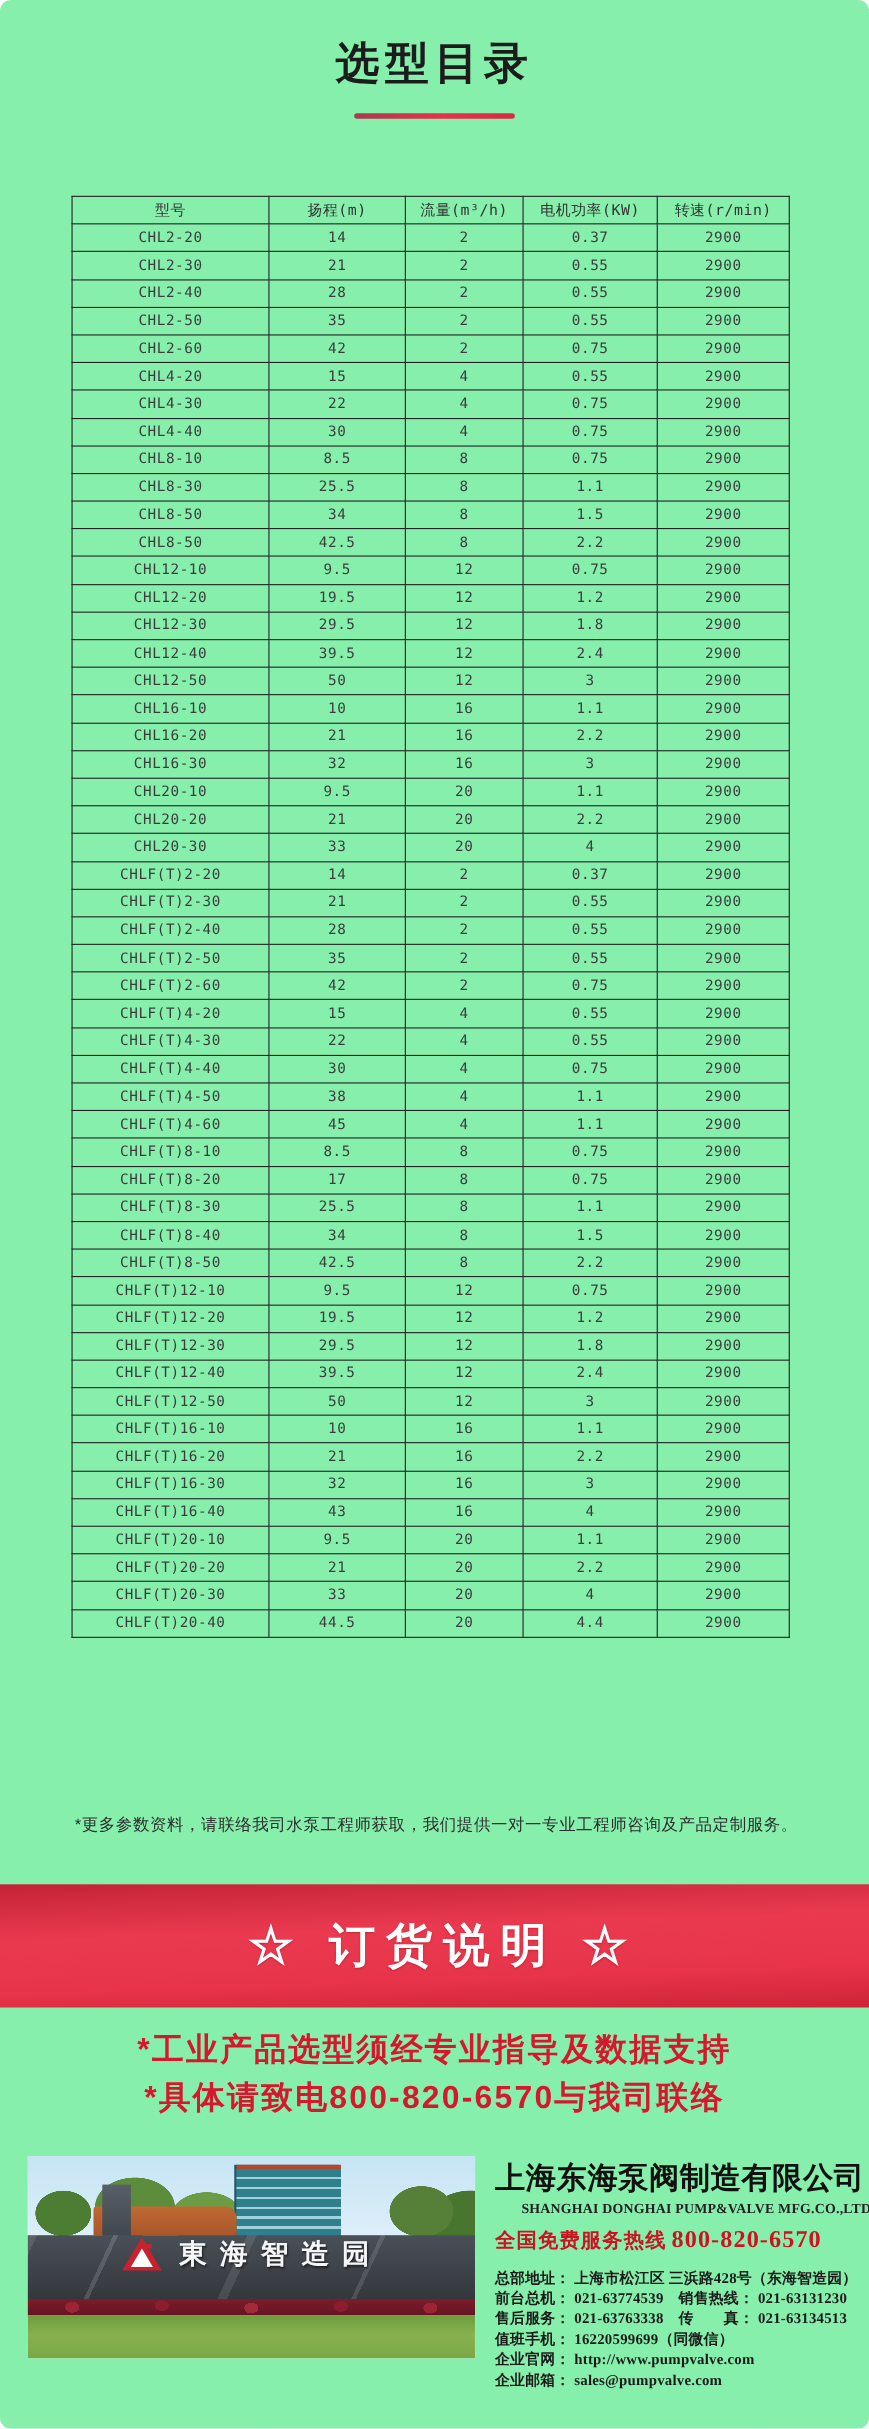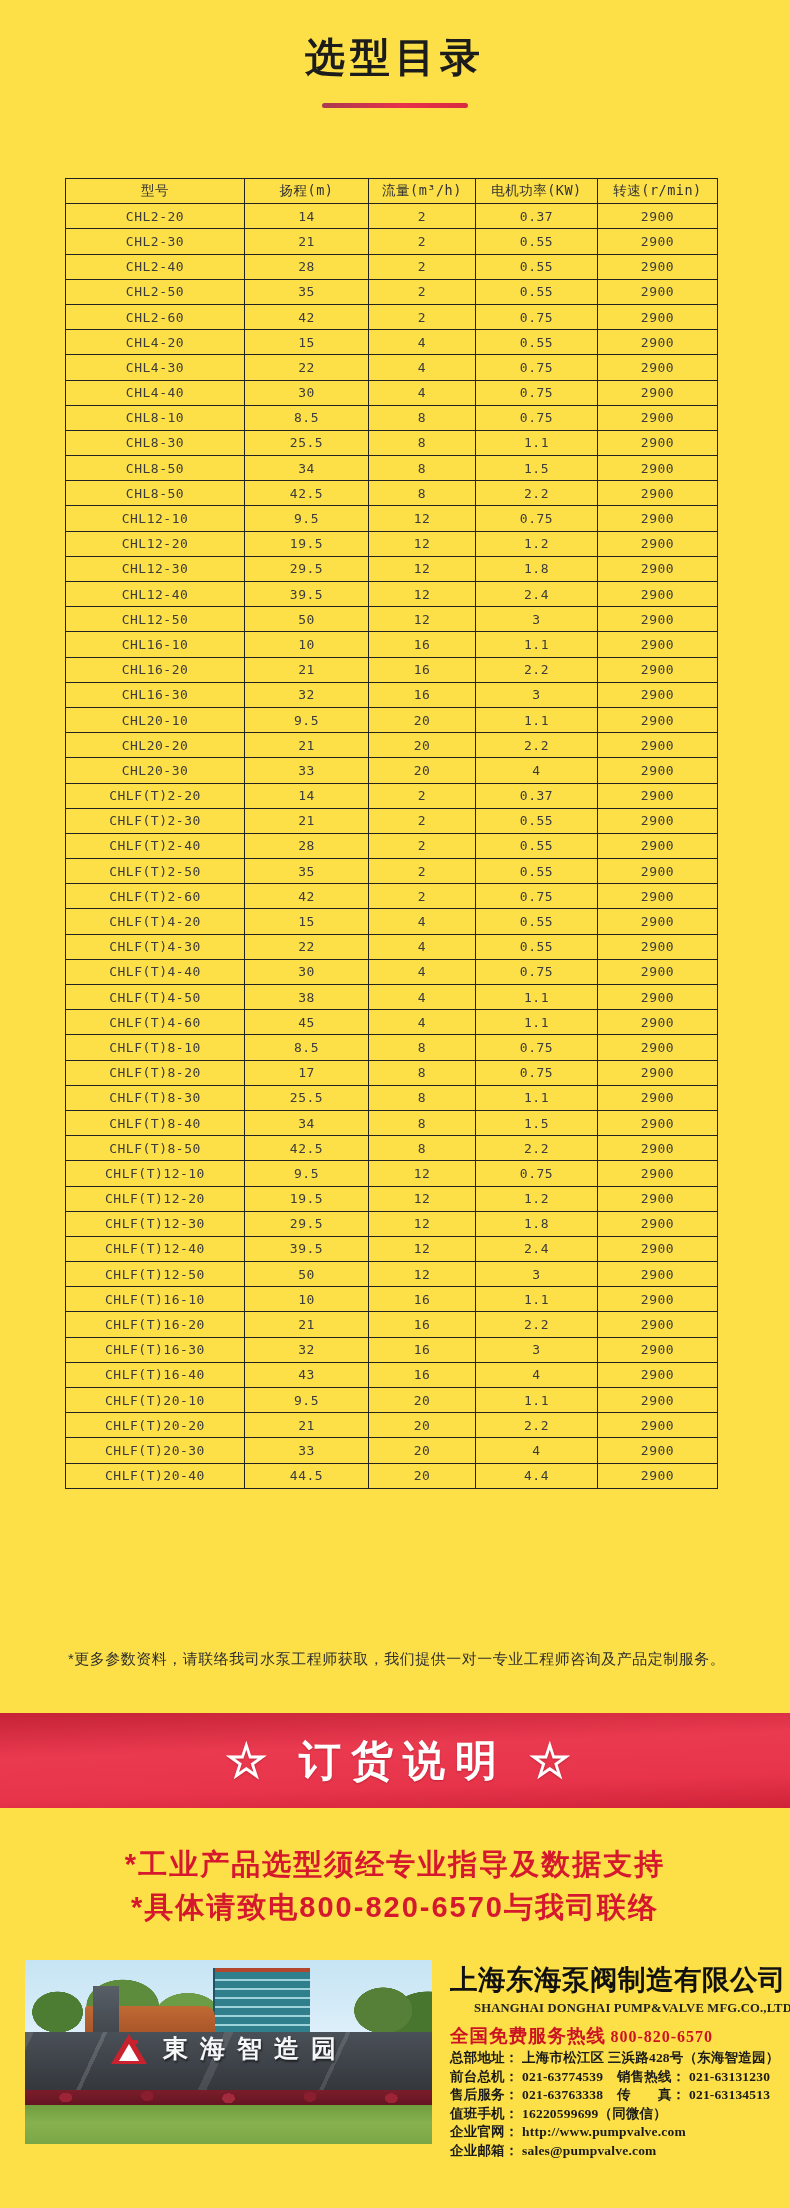--- a/index.html
+++ b/index.html
@@ -1,18 +1,18 @@
 <!DOCTYPE html>
 <html><head>
 <meta charset="utf-8">
 <style>
   * { margin:0; padding:0; box-sizing:border-box; }
   html,body { background:#ffffff; }
   body { font-family:"Liberation Sans", sans-serif; }
-  .page { position:relative; width:790px; height:2208px; background:#fde047; margin:0 auto; overflow:hidden; }
+  .page { position:relative; width:790px; height:2208px; background:#86efac; margin:0 auto; overflow:hidden;border-radius:10px; }
 
   
   .page-title { position:absolute; top:30px; left:0; width:100%; text-align:center;
     font-size:40px; font-weight:bold; color:#1c1c1c; letter-spacing:5px; }
   .title-underline { position:absolute; top:103px; left:322px; width:146px; height:5px;
     border-radius:3px; background:linear-gradient(90deg,#a93a50,#e8314a 55%,#d82a42); }
 
   
   table.spec { position:absolute; top:178px; left:65px; width:652px;
     border-collapse:collapse; table-layout:fixed;
@@ -23,21 +23,21 @@
     padding:0 2px; letter-spacing:0.5px; white-space:nowrap; overflow:hidden; }
   table.spec th { font-size:13.5px; color:#333; }
   col.c-model{width:179px;} col.c-head{width:124px;} col.c-flow{width:107px;}
   col.c-power{width:122px;} col.c-speed{width:120px;}
 
   
   .footnote { position:absolute; top:1650px; left:68px; width:660px;
     font-size:15px; color:#2e2e2e; letter-spacing:0.5px; }
 
   
-  .order-banner { position:absolute; top:1713px; left:0; width:790px; height:95px;
+  .order-banner { position:absolute; top:1713px; left:0; width:790px; height:112px;
     background:linear-gradient(178deg,#c52337 0%,#ea3a50 38%,#e7344b 72%,#ce2338 100%);
     display:flex; align-items:center; justify-content:center;padding-left:16px; }
   .order-banner .banner-title { color:#ffffff; font-size:42px; font-weight:bold;
     letter-spacing:10px; text-shadow:0 1px 2px rgba(120,0,10,0.35); }
 
   
   .advisory { position:absolute; top:1843px; left:0; width:100%; text-align:center;
     color:#d5182e; font-weight:bold; }
   .advisory p { font-size:29px; line-height:43px; letter-spacing:2px; }
 
@@ -78,22 +78,22 @@
       linear-gradient(180deg,#7c1c2b,#641522); }
   .photo-grass { position:absolute; top:145px; left:0; width:100%; height:39px;
     background:linear-gradient(180deg,#6f9d3f,#87b14e 45%,#7aa746); }
 
   .company { position:absolute; top:1962px; left:450px; width:322px; }
   .company-cn { font-size:27.5px; font-weight:bold; color:#111; letter-spacing:0.5px; white-space:nowrap; }
   .company-en { margin-top:3px; font-family:"Liberation Serif", serif; font-weight:bold;
     font-size:12.6px; color:#222; letter-spacing:0.2px; white-space:nowrap;margin-left:24px; }
   .hotline { margin-top:7px; color:#cc1324; font-weight:bold; white-space:nowrap; }
   .hotline .hotline-label { font-size:18.5px; letter-spacing:1px; }
-  .hotline .hotline-number { font-size:16px; font-family:"Liberation Serif", serif; letter-spacing:1px; }
-  ul.contacts { margin-top:1px; list-style:none; }
+  .hotline .hotline-number { font-size:22px; font-family:"Liberation Serif", serif; letter-spacing:1px; }
+  ul.contacts { margin-top:13px; list-style:none; }
   ul.contacts li { font-family:"Liberation Serif", serif; font-weight:bold; font-size:13.5px;
     color:#1a1a1a; line-height:18.6px; white-space:nowrap; letter-spacing:0.2px; }
 </style>
 </head>
 <body>
 
 <div class="page">
 
   <div class="page-title">选型目录</div>
   <div class="title-underline"></div>

